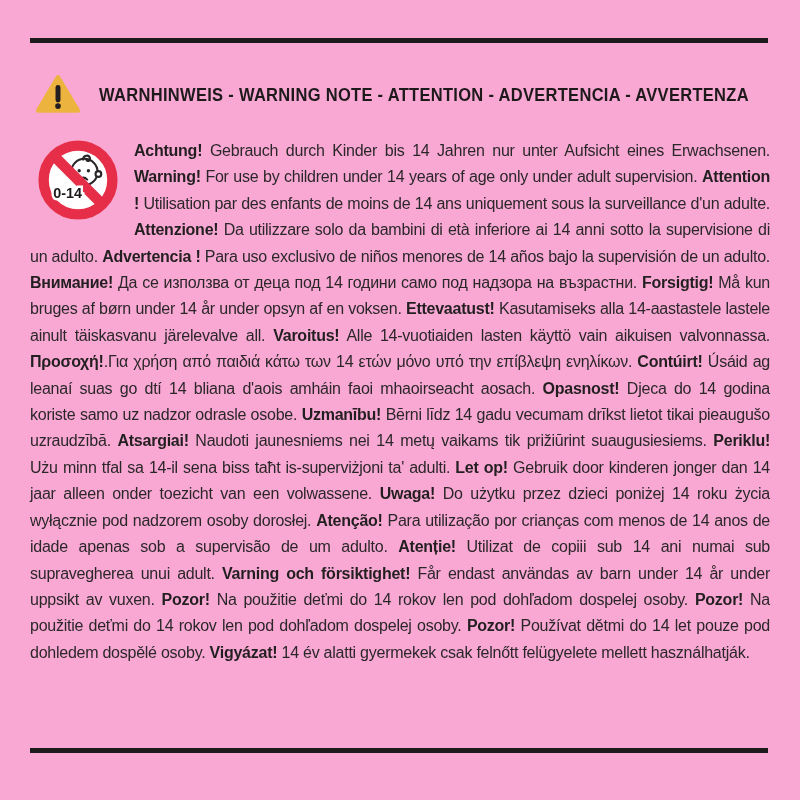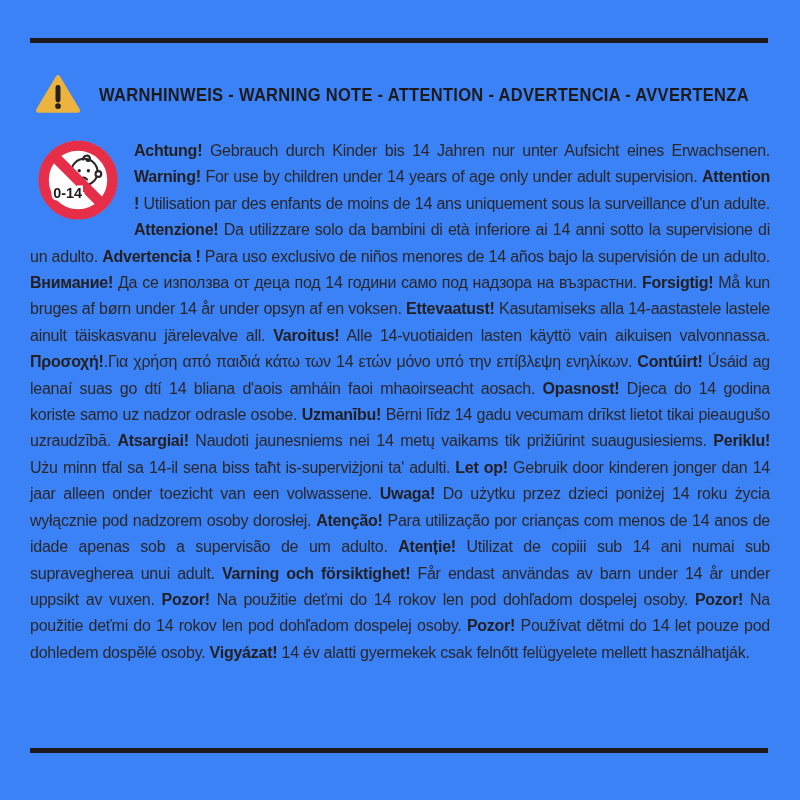--- a/index.html
+++ b/index.html
@@ -4,21 +4,21 @@
 <style>
   * { margin: 0; padding: 0; box-sizing: border-box; }
   html, body { background: #ffffff; }
   body {
     width: 800px; height: 800px;
     font-family: "Liberation Sans", "DejaVu Sans", sans-serif;
     color: #2b2729;
     position: relative;
     overflow: hidden;
   }
-  .page { position: absolute; inset: 0; background: #3b82f6; padding-left: 36px; }
+  .page { position: absolute; inset: 0; background: #f9a8d4; padding-left: 36px; }
 
   .rule {
     position: absolute; left: 30px; right: 32px; height: 5px;
     background: #1e1a1b;
   }
   .rule.top { top: 38px; }
   .rule.bottom { top: 748px; }
 
   header.note-header {
     position: absolute; top: 72px; left: 30px; right: 32px; height: 44px;

